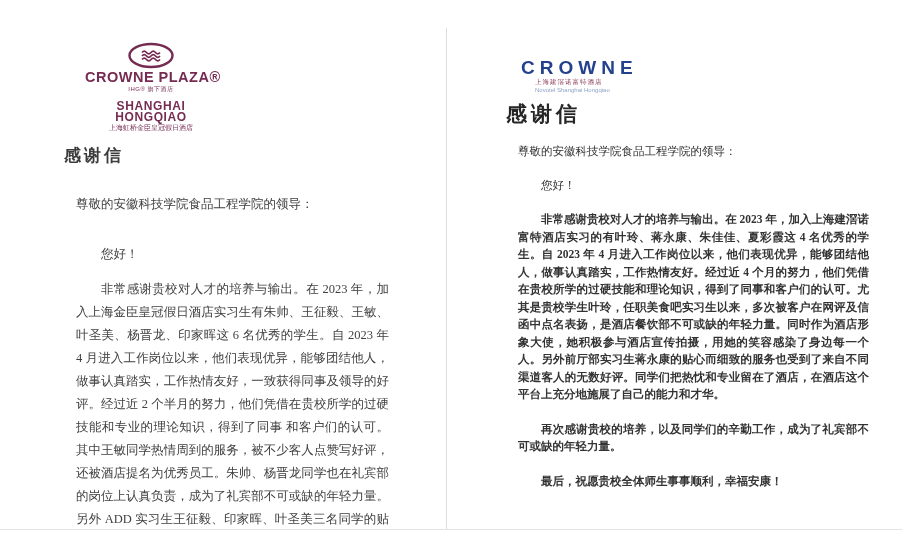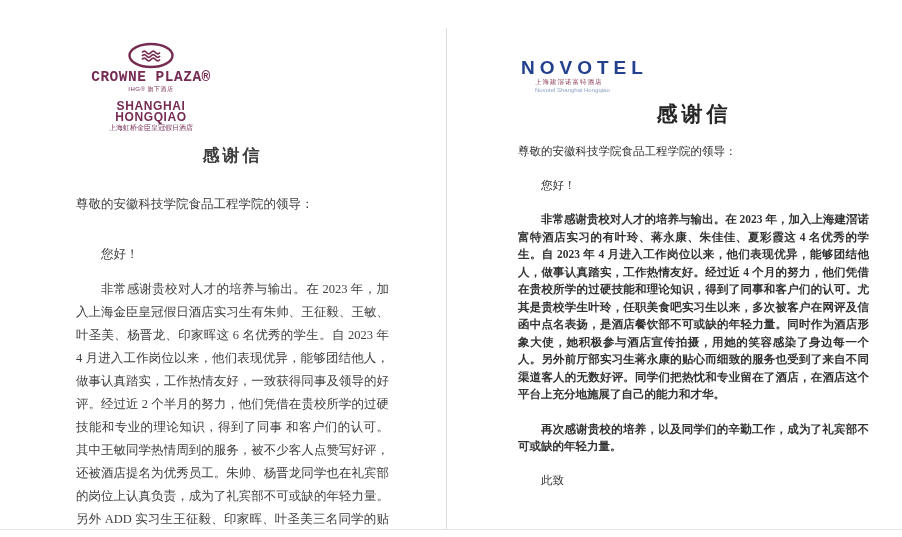--- a/index.html
+++ b/index.html
@@ -10,35 +10,35 @@
   .pages{position:absolute;left:0;top:0;width:902px;height:529px;border-bottom:1px solid #e4e4e4;}
   .page{position:absolute;top:0;height:529px;overflow:hidden;background:#fff;}
   .page-left{left:0;width:445px;}
   .page-right{left:447px;width:455px;}
   .divider{position:absolute;left:446px;top:28px;width:1px;height:501px;background:#dcdcda;}
 
   
   .cp-logo{margin:42px 0 0 85px;width:132px;text-align:center;color:var(--cp-color,#762B52);
            font-family:"Liberation Sans","DejaVu Sans",sans-serif;}
   .cp-crown{display:block;margin:0 auto;}
-  .cp-brand{font-family:Liberation Mono, monospace;font-weight:700;
+  .cp-brand{font-family:Liberation Sans, sans-serif;font-weight:700;
             font-size:14.5px;letter-spacing:.5px;line-height:16px;white-space:nowrap;}
   .cp-sub{font-size:6px;line-height:8px;letter-spacing:.5px;}
   .cp-loc-en{font-size:12px;font-weight:700;line-height:11px;letter-spacing:.6px;margin-top:8px;}
   .cp-loc-cn{font-size:7px;line-height:9px;}
 
   
   .nv-logo{margin:57px 0 0 74px;font-family:"Liberation Sans","DejaVu Sans",sans-serif;}
   .nv-brand{color:var(--nv-color,#24418E);font-weight:700;font-size:19px;line-height:21px;
             letter-spacing:5px;white-space:nowrap;}
   .nv-cn{font-size:6.5px;line-height:8px;color:#8a3b52;margin-left:14px;letter-spacing:1px;}
   .nv-en{font-size:6px;line-height:8px;color:#8fa3c8;margin-left:14px;}
 
   
-  .title{font-family:"Liberation Sans","DejaVu Sans",sans-serif;text-align:center;margin:0;}
+  .title{font-family:"Liberation Sans","DejaVu Sans",sans-serif;text-align:left;margin:0;}
   .title-left{margin:12px 44px 0 64px;font-size:17px;font-weight:600;letter-spacing:3px;color:#3c3c3c;line-height:24px;}
   .title-right{margin:6px 20px 0 59px;font-size:21px;font-weight:700;letter-spacing:4px;color:#252525;line-height:27px;}
 
   
   .body-left{margin:25px 44px 0 64px;font-size:12.5px;line-height:23px;color:#404040;text-align:justify;}
   .body-right{margin:16px 21px 0 59px;font-size:11.5px;line-height:17.5px;color:#333333;text-align:justify;}
   .body-left p,.body-right p{margin:12px;}
   .indent{text-indent:2em;}
   .body-left .greeting{margin-top:27px;}
   .body-left .para{margin-top:0;}
@@ -74,31 +74,31 @@
         <p class="salutation">尊敬的安徽科技学院食品工程学院的领导：</p>
         <p class="greeting indent">您好！</p>
         <p class="para indent">非常感谢贵校对人才的培养与输出。在 2023 年，加入上海金臣皇冠假日酒店实习生有朱帅、王征毅、王敏、叶圣美、杨晋龙、印家晖这 6 名优秀的学生。自 2023 年 4 月进入工作岗位以来，他们表现优异，能够团结他人，做事认真踏实，工作热情友好，一致获得同事及领导的好评。经过近 2 个半月的努力，他们凭借在贵校所学的过硬技能和专业的理论知识，得到了同事 和客户们的认可。其中王敏同学热情周到的服务，被不少客人点赞写好评，还被酒店提名为优秀员工。朱帅、杨晋龙同学也在礼宾部的岗位上认真负责，成为了礼宾部不可或缺的年轻力量。另外 ADD 实习生王征毅、印家晖、叶圣美三名同学的贴心而细致的服务也受到了来自不同渠道客人的无数好评。他们的热情笑容感染了身边的每一个人。</p>
 
       </div>
     </section>
 
     <section class="page page-right">
 
       <div class="nv-logo">
-        <div class="nv-brand">NOVOTEL</div>
+        <div class="nv-brand">CROWNE</div>
         <div class="nv-cn">上海建滘诺富特酒店</div>
         <div class="nv-en">Novotel Shanghai Hongqiao</div>
       </div>
 
       <h1 class="title title-right">感谢信</h1>
 
       <div class="body-right">
         <p class="salutation">尊敬的安徽科技学院食品工程学院的领导：</p>
         <p class="greeting indent">您好！</p>
         <p class="para indent">非常感谢贵校对人才的培养与输出。在 2023 年，加入上海建滘诺富特酒店实习的有叶玲、蒋永康、朱佳佳、夏彩霞这 4 名优秀的学生。自 2023 年 4 月进入工作岗位以来，他们表现优异，能够团结他人，做事认真踏实，工作热情友好。经过近 4 个月的努力，他们凭借在贵校所学的过硬技能和理论知识，得到了同事和客户们的认可。尤其是贵校学生叶玲，任职美食吧实习生以来，多次被客户在网评及信函中点名表扬，是酒店餐饮部不可或缺的年轻力量。同时作为酒店形象大使，她积极参与酒店宣传拍摄，用她的笑容感染了身边每一个人。另外前厅部实习生蒋永康的贴心而细致的服务也受到了来自不同渠道客人的无数好评。同学们把热忱和专业留在了酒店，在酒店这个平台上充分地施展了自己的能力和才华。</p>
         <p class="para indent">再次感谢贵校的培养，以及同学们的辛勤工作，成为了礼宾部不可或缺的年轻力量。</p>
-        <p class="closing">此致</p>
+        <p class="para indent">最后，祝愿贵校全体师生事事顺利，幸福安康！</p>
       </div>
     </section>
 
     <div class="divider"></div>
   </div>
 </div>
 
 </body></html>

